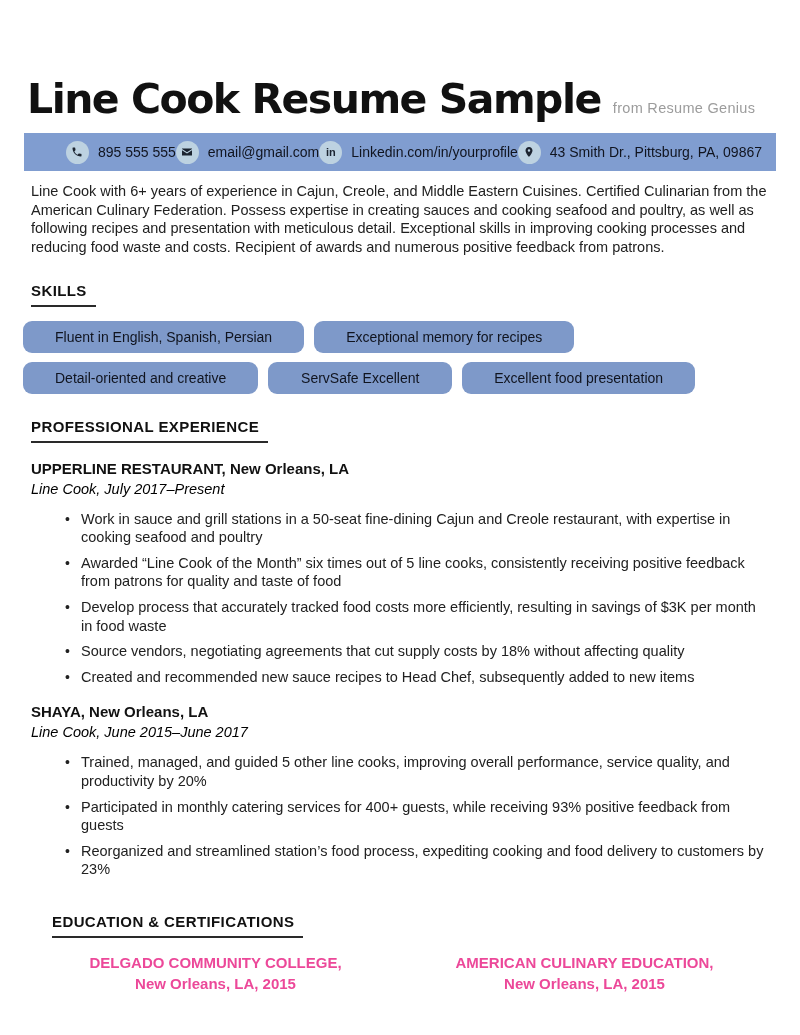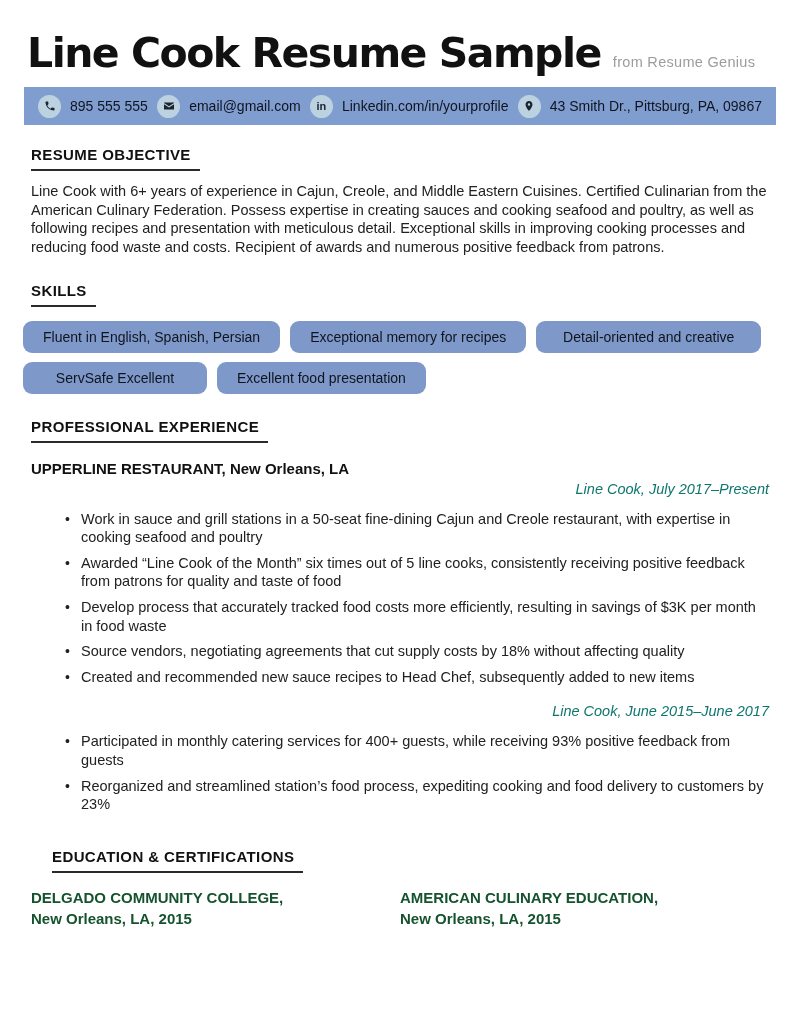--- a/index.html
+++ b/index.html
@@ -15,37 +15,38 @@
   
   .title-row { display: flex; align-items: baseline; padding-left: 3px; }
   .doc-title {
     font-family: "DejaVu Sans", sans-serif;
     font-weight: 800;
     font-size: 41px;
     letter-spacing: -1.5px;
     color: #111111;
     line-height: 1.25;
     white-space: nowrap;
+    margin-top: 46px;
   }
   .doc-subtitle {
     font-size: 14.5px;
     color: #9c9c9c;
     margin-left: 12px;
     letter-spacing: 0.3px;
     white-space: nowrap;
   }
 
   
   .contact-bar {
     margin-top: 8px;
     height: 38px;
     background: #809dd0;
     display: flex;
     align-items: center;
-    justify-content: space-between;
+    justify-content: flex-end;
     padding: 0 14px;
   }
   .contact-item { display: flex; align-items: center; gap: 9px; }
   .contact-icon {
     width: 23px; height: 23px;
     border-radius: 50%;
     background: #bdd2e1;
     display: flex; align-items: center; justify-content: center;
     flex: 0 0 auto;
   }
@@ -84,32 +85,32 @@
     gap: 9px 10px;
     max-width: 760px;
   }
   .skill-pill {
     height: 32px;
     background: #7e99c9;
     border-radius: 9px;
     display: flex; align-items: center; justify-content: center;
     font-size: 14px;
     color: #10141f;
-    padding: 0 20px;
+    padding: 0 32px;
   }
   .skill-pill:nth-child(1) { min-width: 243px; }
   .skill-pill:nth-child(2) { min-width: 232px; }
   .skill-pill:nth-child(3) { min-width: 225px; }
   .skill-pill:nth-child(4) { min-width: 184px; }
   .skill-pill:nth-child(5) { min-width: 202px; }
 
   .experience-heading { margin-top: 24px; }
   .job { margin-top: 17px; }
   .job-employer { font-size: 15px; font-weight: bold; color: #111111; }
-  .job-role { font-size: 14.5px; font-style: italic; color: #0f766e; margin-top: 4px; text-align: right; }
+  .job-role { font-size: 14.5px; font-style: italic; color: #000000; margin-top: 4px; }
   .bullet-list { list-style: none; margin-top: 13px; }
   .bullet-list li {
     position: relative;
     padding-left: 50px;
     font-size: 14.5px;
     line-height: 18.6px;
     color: #212121;
     margin-bottom: 7px;
     max-width: 770px;
   }
@@ -118,21 +119,21 @@
     position: absolute;
     left: 34px;
     top: 0;
     font-size: 14px;
   }
   .italic-seg { font-style: italic; }
 
   .education-heading { margin-top: 27px; margin-left: 21px; }
   .edu-columns { display: flex; margin-top: 16px; }
   .edu-entry { width: 409px; }
-  .edu-school, .edu-location { font-size: 15px; font-weight: bold; color: #14532d; line-height: 18px; }
+  .edu-school, .edu-location { font-size: 15px; font-weight: bold; color: #ec4899; line-height: 18px; text-align: center; }
   .edu-school { margin-bottom: 3px; }
   .edu-location { margin-bottom: 4px; }
 </style>
 </head>
 <body>
 
 <div class="page">
 
   <div class="title-row">
     <span class="doc-title">Line Cook Resume Sample</span>
@@ -168,21 +169,20 @@
             <path d="M12 2C8.13 2 5 5.13 5 9c0 5.25 7 13 7 13s7-7.75 7-13c0-3.87-3.13-7-7-7zm0 9.5A2.5 2.5 0 1 1 12 6.5a2.5 2.5 0 0 1 0 5z"></path>
           </svg>
       </span>
       <span class="contact-text">43 Smith Dr., Pittsburg, PA, 09867</span>
     </div>
   </div>
 
   <div class="content">
 
     <div>
-      <h2 class="section-heading objective-heading">RESUME OBJECTIVE</h2>
       <p class="objective-text">Line Cook with 6+ years of experience in Cajun, Creole, and Middle Eastern Cuisines. Certified Culinarian from the American Culinary Federation. Possess expertise in creating sauces and cooking seafood and poultry, as well as following recipes and presentation with meticulous detail. Exceptional skills in improving cooking processes and reducing food waste and costs. Recipient of awards and numerous positive feedback from patrons.</p>
     </div>
 
     <div>
       <h2 class="section-heading skills-heading">SKILLS</h2>
       <div class="skills-wrap">
         <div class="skill-pill">Fluent in English, Spanish, Persian</div>
         <div class="skill-pill">Exceptional memory for recipes</div>
         <div class="skill-pill">Detail-oriented and creative</div>
         <div class="skill-pill">ServSafe Excellent</div>
@@ -199,22 +199,24 @@
         <ul class="bullet-list">
           <li>Work in sauce and grill stations in a 50-seat fine-dining Cajun and Creole restaurant, with expertise in cooking seafood and poultry</li>
           <li>Awarded “Line Cook of the Month” six times out of 5 line cooks, consistently receiving positive feedback from patrons for quality and taste of food</li>
           <li>Develop process that accurately tracked food costs more efficiently, resulting in savings of $3K per month in food waste</li>
           <li>Source vendors, negotiating agreements that cut supply costs by 18% without affecting quality</li>
           <li>Created and recommended new sauce recipes to Head Chef, subsequently added to new items</li>
         </ul>
       </div>
 
       <div class="job">
+        <div class="job-employer">SHAYA, New Orleans, LA</div>
         <div class="job-role">Line Cook, June 2015–June 2017</div>
         <ul class="bullet-list">
+          <li>Trained, managed, and guided 5 other line cooks, improving overall performance, service quality, and productivity by 20%</li>
           <li>Participated in monthly catering services for 400+ guests, while receiving 93% positive feedback from guests</li>
           <li>Reorganized and streamlined station’s food process, expediting cooking and food delivery to customers by 23%</li>
         </ul>
       </div>
     </div>
 
     <div>
       <h2 class="section-heading education-heading">EDUCATION &amp; CERTIFICATIONS</h2>
       <div class="edu-columns">
         <div class="edu-entry">

